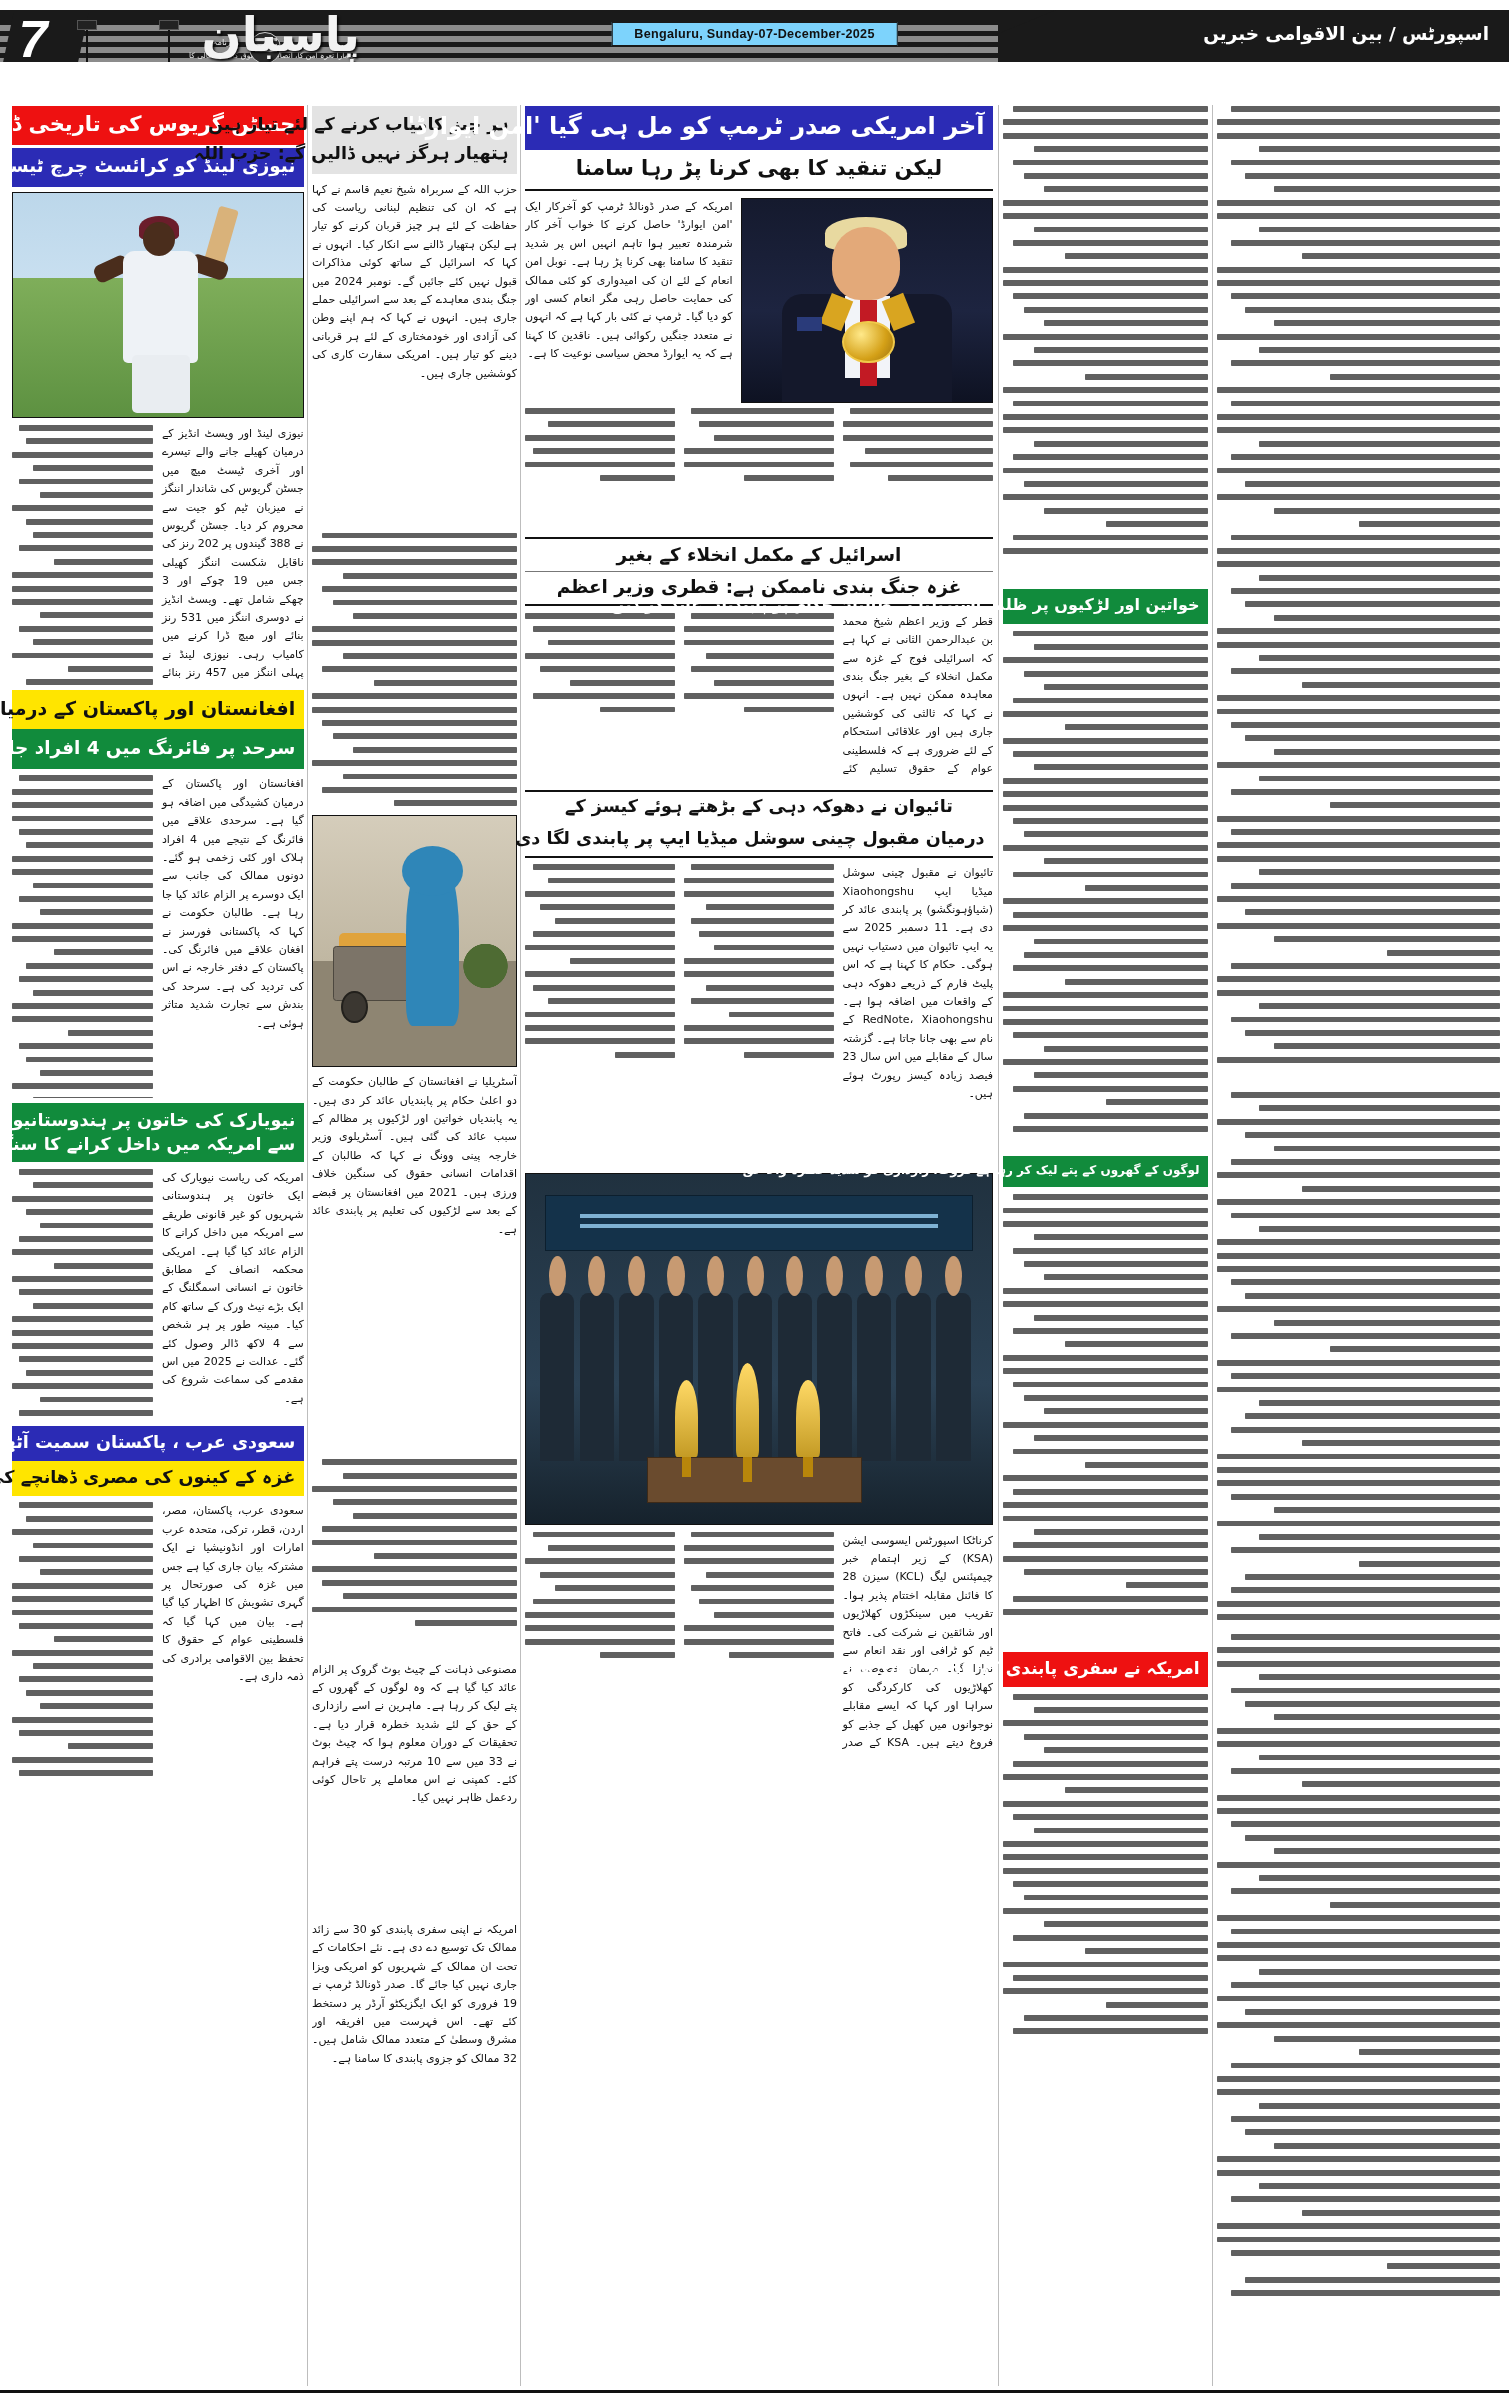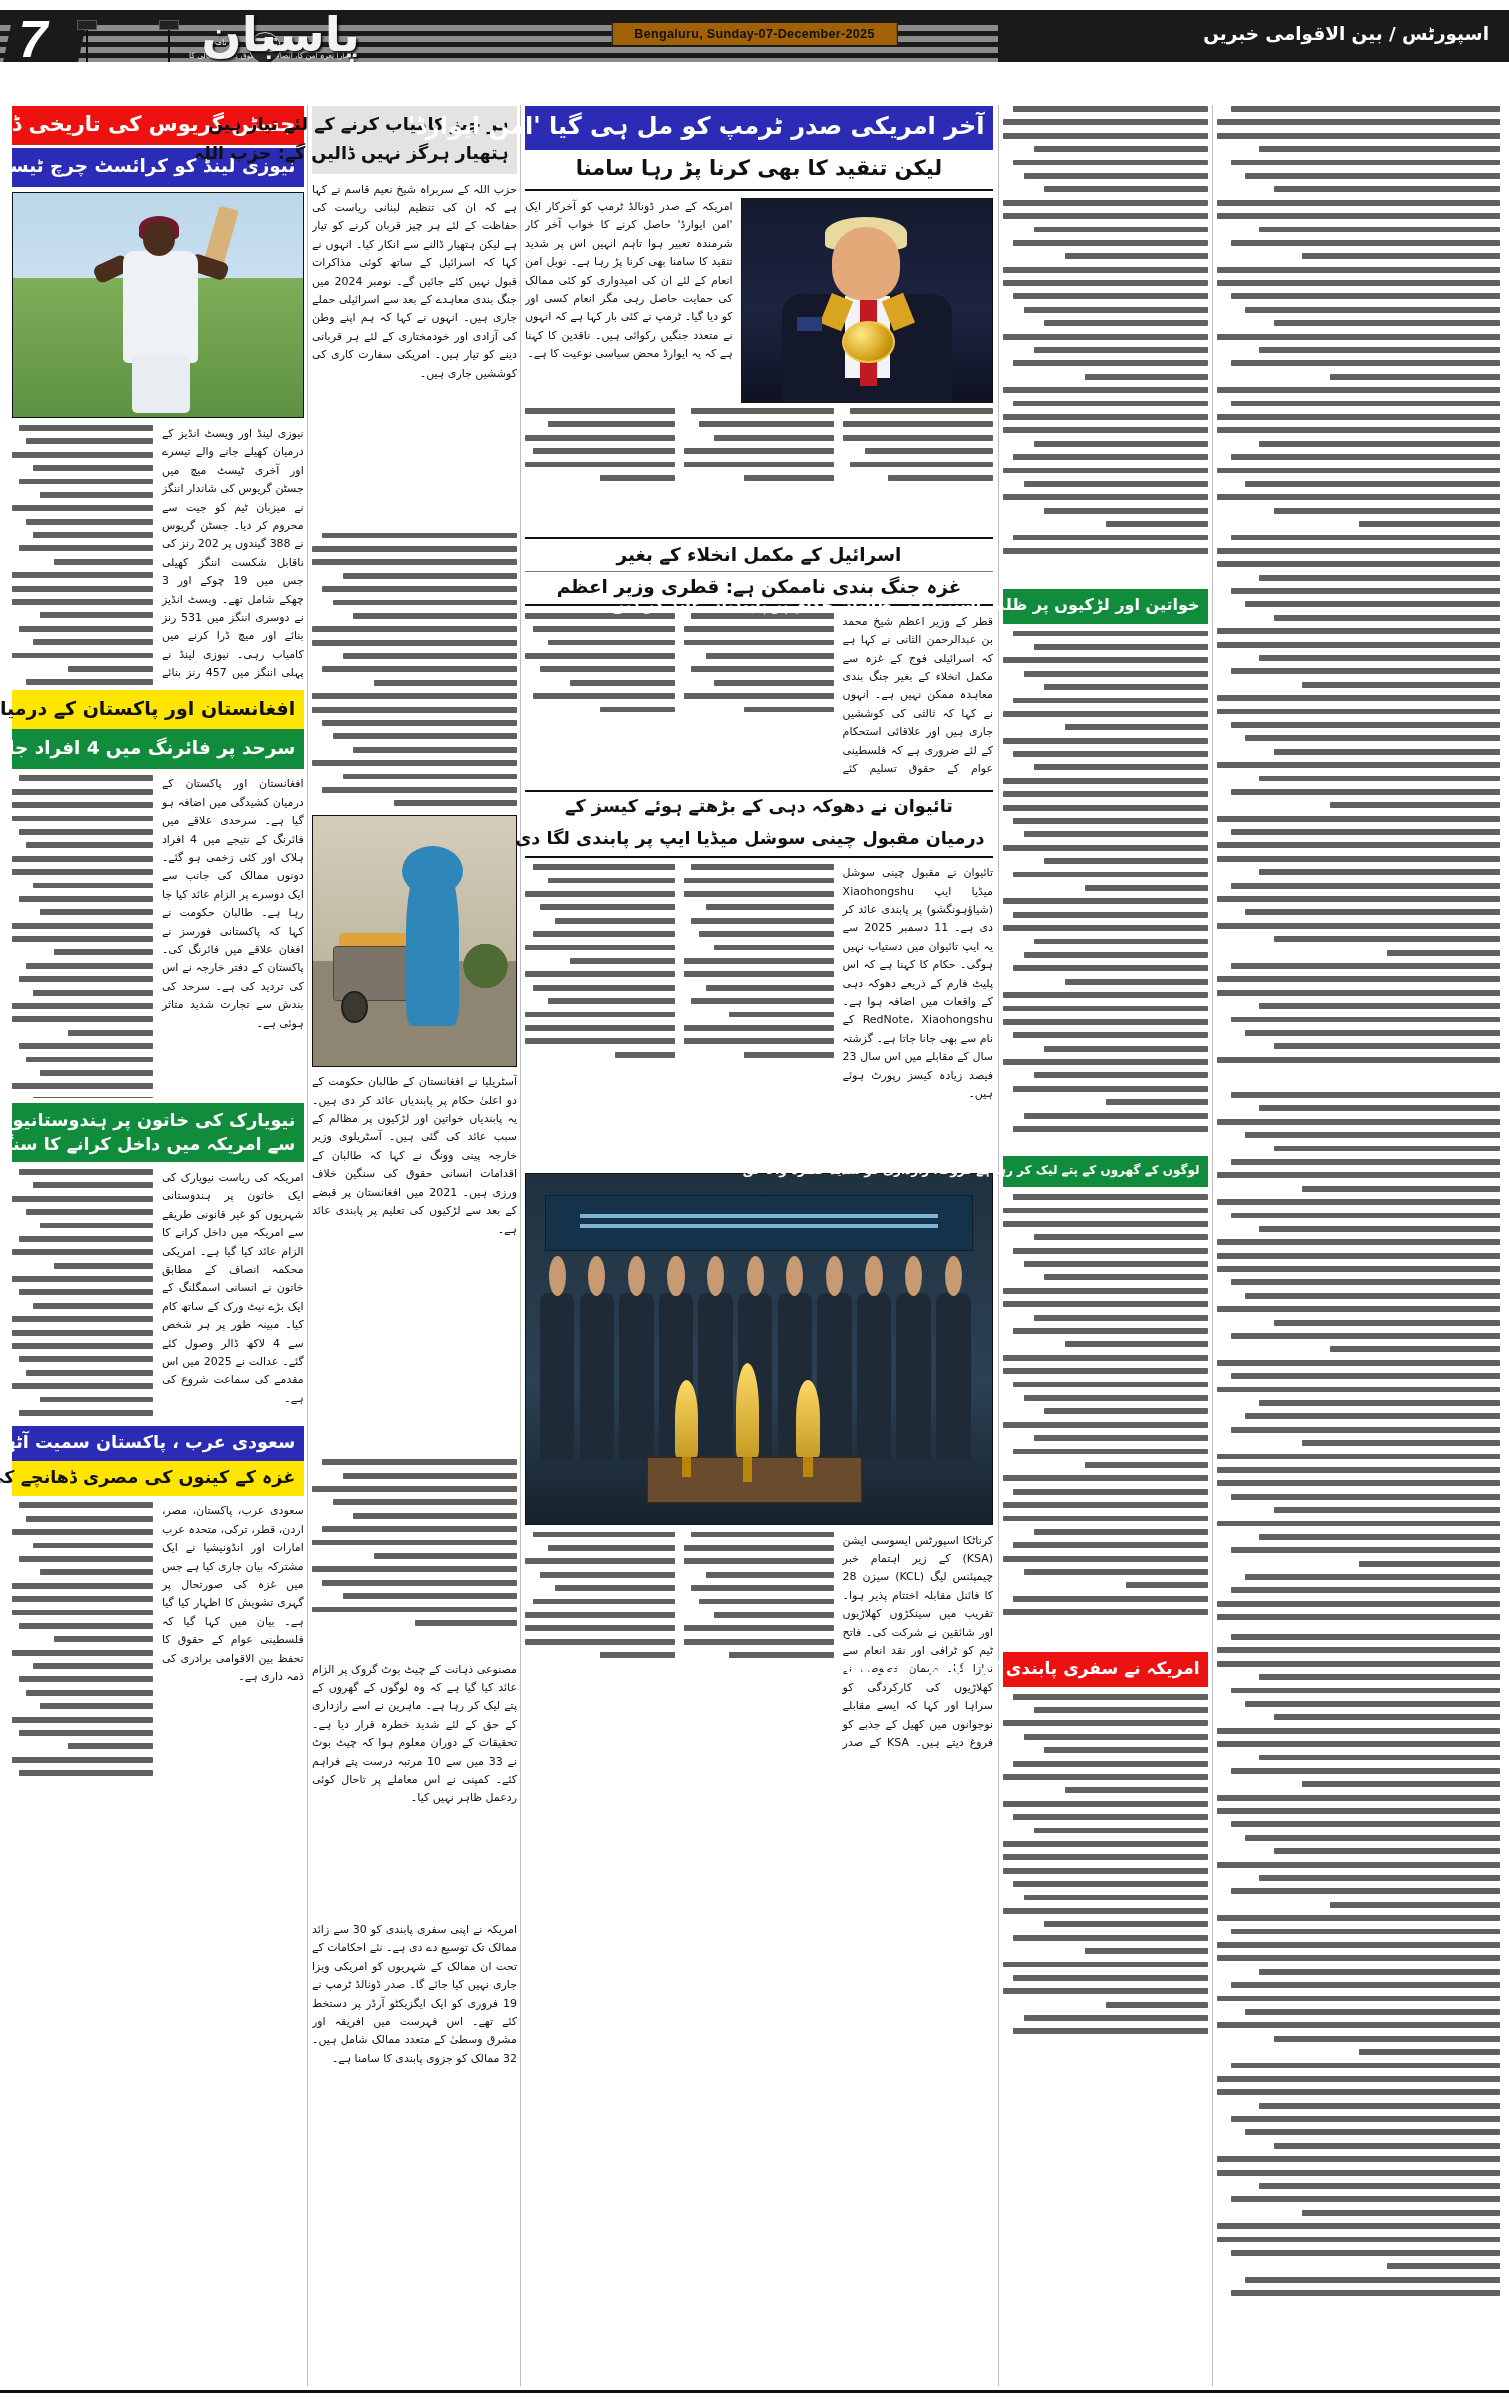--- a/index.html
+++ b/index.html
@@ -71,21 +71,21 @@
     content:""; position:absolute; left:5px; top:11.7px; width:22px; height:2.5px;
     background:#d8d8d8; box-shadow:0 5px 0 #d8d8d8, 0 -5.9px 0 #d8d8d8;
   }
   .flagpole{ position:absolute; width:2.5px; height:34px; background:#111; top:18.4px;}
   .flagpole.one{ right:195px; } .flagpole.two{ right:277px; }
   .flagtop{ position:absolute; width:20px; height:10px; background:#222; top:8.4px; border:0.8px solid #555;}
   .flagtop.one{ right:186px;} .flagtop.two{ right:268px;}
 
   .date-box {
     position:absolute; left:50%; transform:translateX(-50%); top:11.7px;
-    background:#a16207; border:1.7px solid #1a1a1a; padding:4.2px 22px;
+    background:#7dd3fc; border:1.7px solid #1a1a1a; padding:4.2px 22px;
     font-family:"Liberation Sans", sans-serif;
     font-size:12.6px; font-weight:bold; color:#111; direction:ltr;
     letter-spacing:0.3px; z-index:6; white-space:nowrap;
   }
   .mh-right {
     position:absolute; right:20px; top:13.4px; z-index:6;
     font-size:18.4px; font-weight:bold; color:#ffffff;
     font-family:"DejaVu Sans", sans-serif; white-space:nowrap;
   }
   .email-bar {

